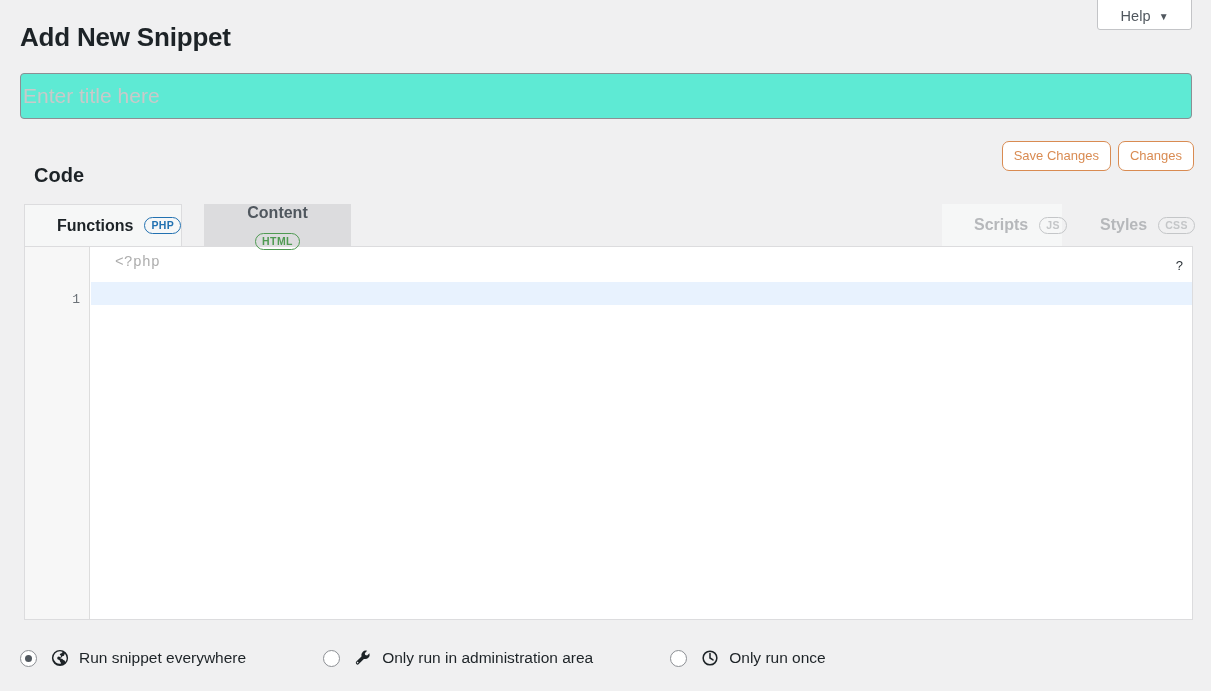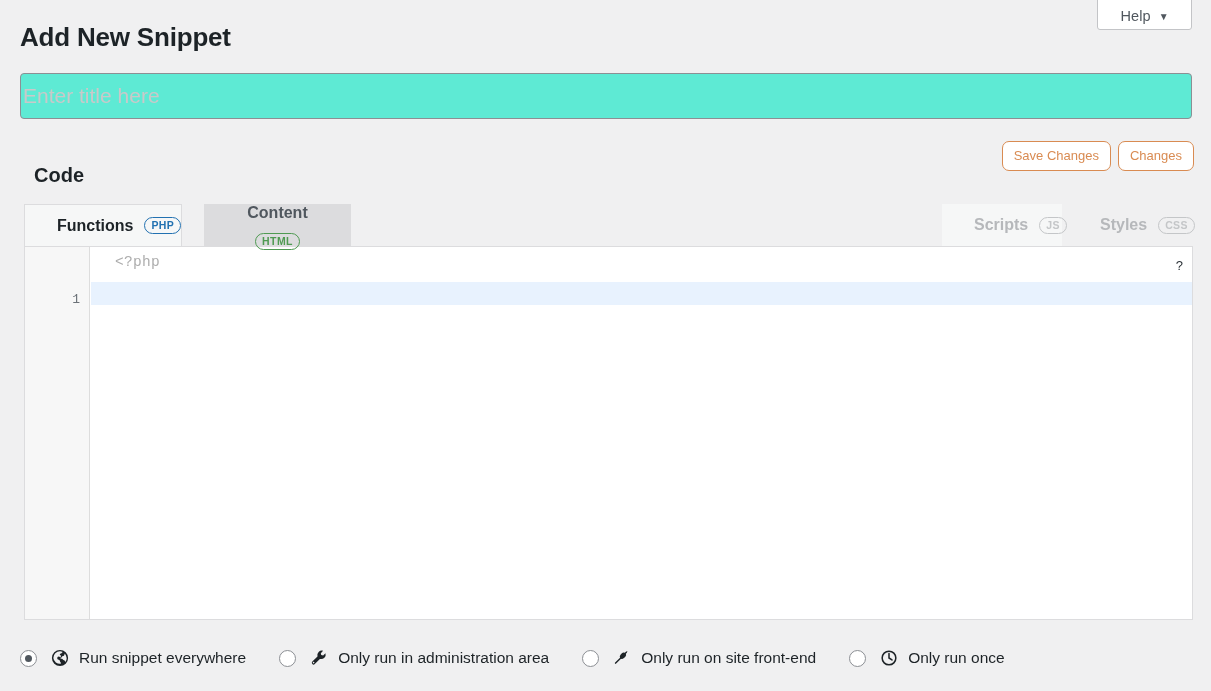--- a/index.html
+++ b/index.html
@@ -254,20 +254,21 @@
 
   
   .scope-row {
     position: absolute;
     left: 20px;
     top: 643px;
     right: 20px;
     height: 30px;
     display: flex;
     align-items: center;
+    gap: 44px;
   }
   .scope-option {
     display: flex;
     align-items: center;
     cursor: pointer;
     white-space: nowrap;
   }
   .scope-option + .scope-option { margin-left: 33px; }
 
   .radio {
@@ -377,29 +378,20 @@
   <label class="scope-option">
     <span class="radio"></span>
     <span class="scope-icon">
       <svg width="18" height="18" viewBox="0 0 20 20" fill="currentColor">
         <path d="M17.2 4.6l-2.6 2.6-2.1-.5-.5-2.1 2.6-2.6a5.1 5.1 0 00-6.3 6.3L2.6 14a1.9 1.9 0 102.7 2.7l5.7-5.7a5.1 5.1 0 006.2-6.4zM4 16a.9.9 0 110-1.8A.9.9 0 014 16z"></path>
       </svg>
     </span>
     <span class="scope-label">Only run in administration area</span>
   </label>
 
-  <label class="scope-option">
-    <span class="radio"></span>
-    <span class="scope-icon">
-      <svg width="18" height="18" viewBox="0 0 20 20" fill="currentColor">
-        <path d="M16.6 3.1a1.6 1.6 0 00-2.3 0l-1.1 1.1a2.9 2.9 0 00-3.3.6L8.4 6.3a2.9 2.9 0 00-.6 3.3l-5.4 5.4a.8.8 0 101.1 1.1l5.4-5.4a2.9 2.9 0 003.3-.6l1.5-1.5a2.9 2.9 0 00.6-3.3l1.1-1.1a1.6 1.6 0 00.2-1.1z"></path>
-      </svg>
-    </span>
-    <span class="scope-label">Only run on site front-end</span>
-  </label>
 
   <label class="scope-option">
     <span class="radio"></span>
     <span class="scope-icon">
       <svg width="18" height="18" viewBox="0 0 20 20" fill="none" stroke="currentColor" stroke-width="1.7">
         <circle cx="10" cy="10" r="7.6"></circle>
         <path d="M10 5.1V10l3.3 2.2" stroke-linecap="round"></path>
       </svg>
     </span>
     <span class="scope-label">Only run once</span>

